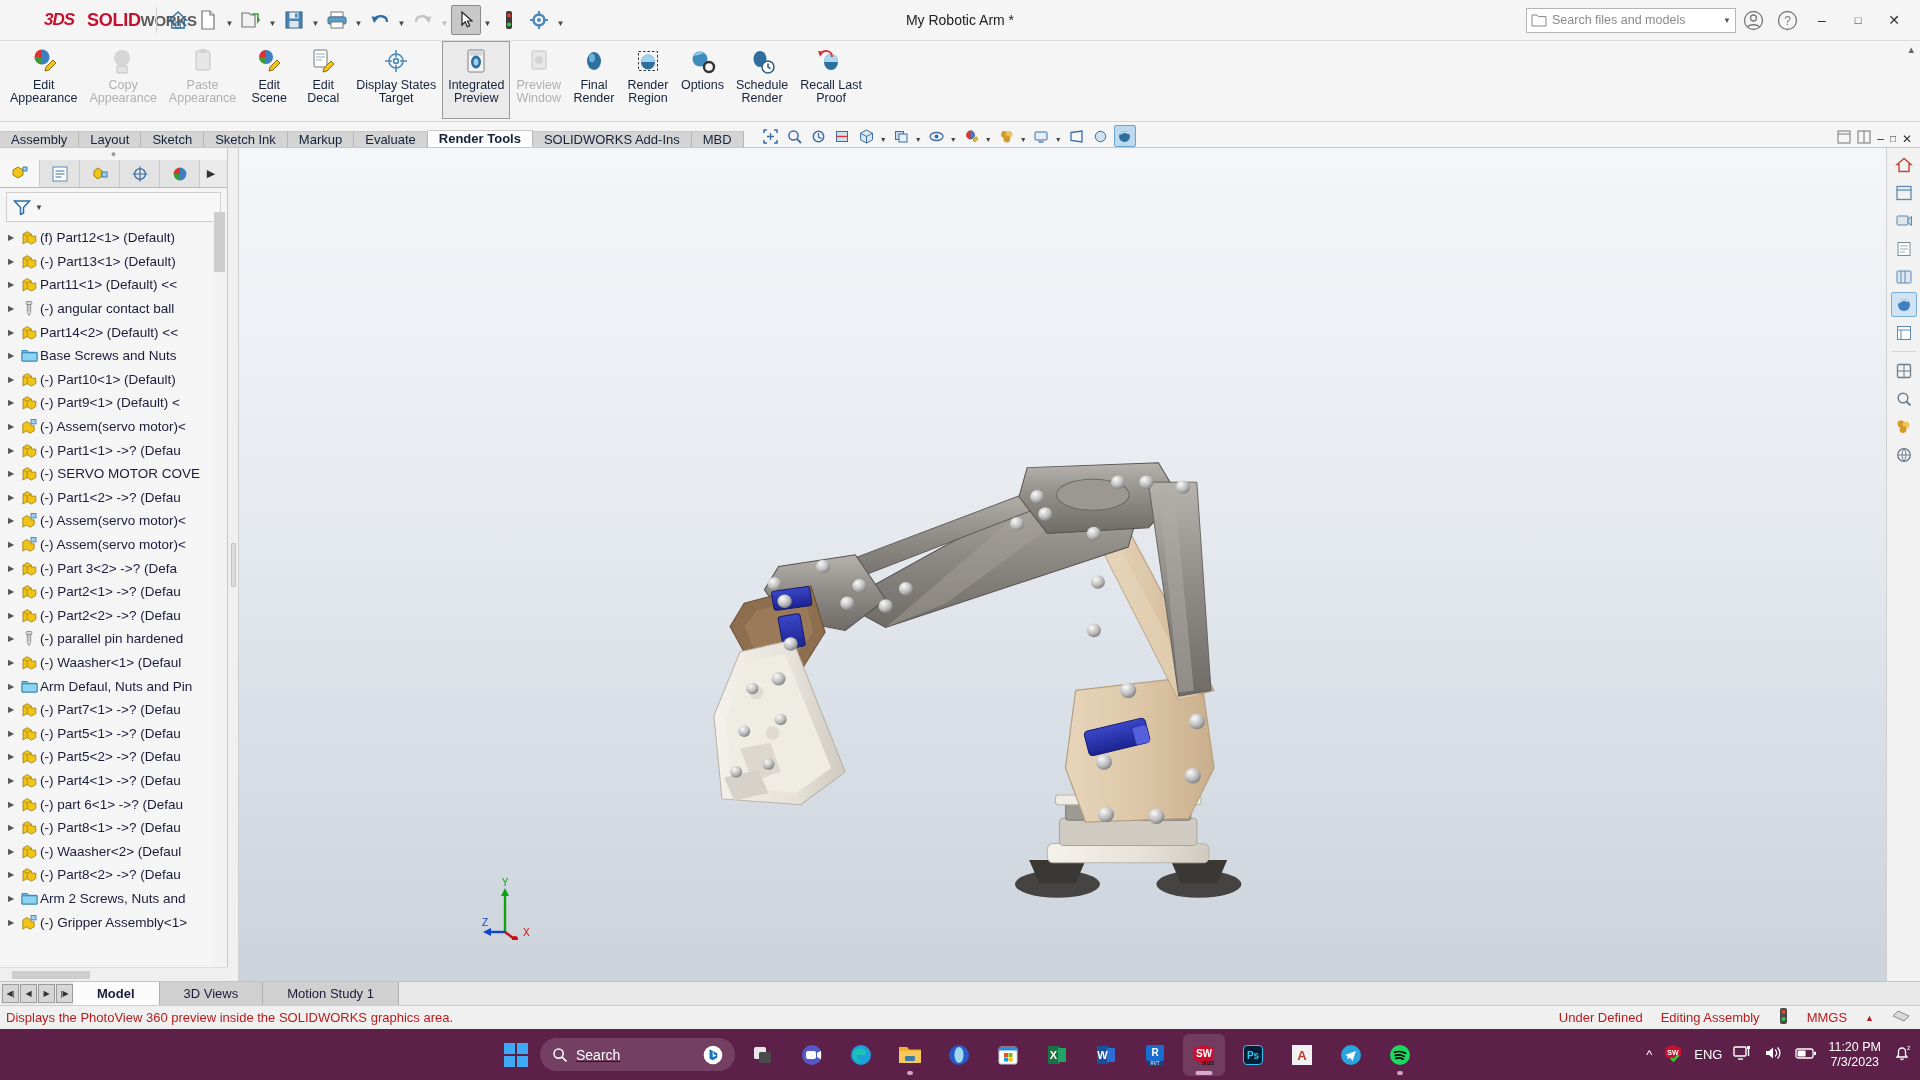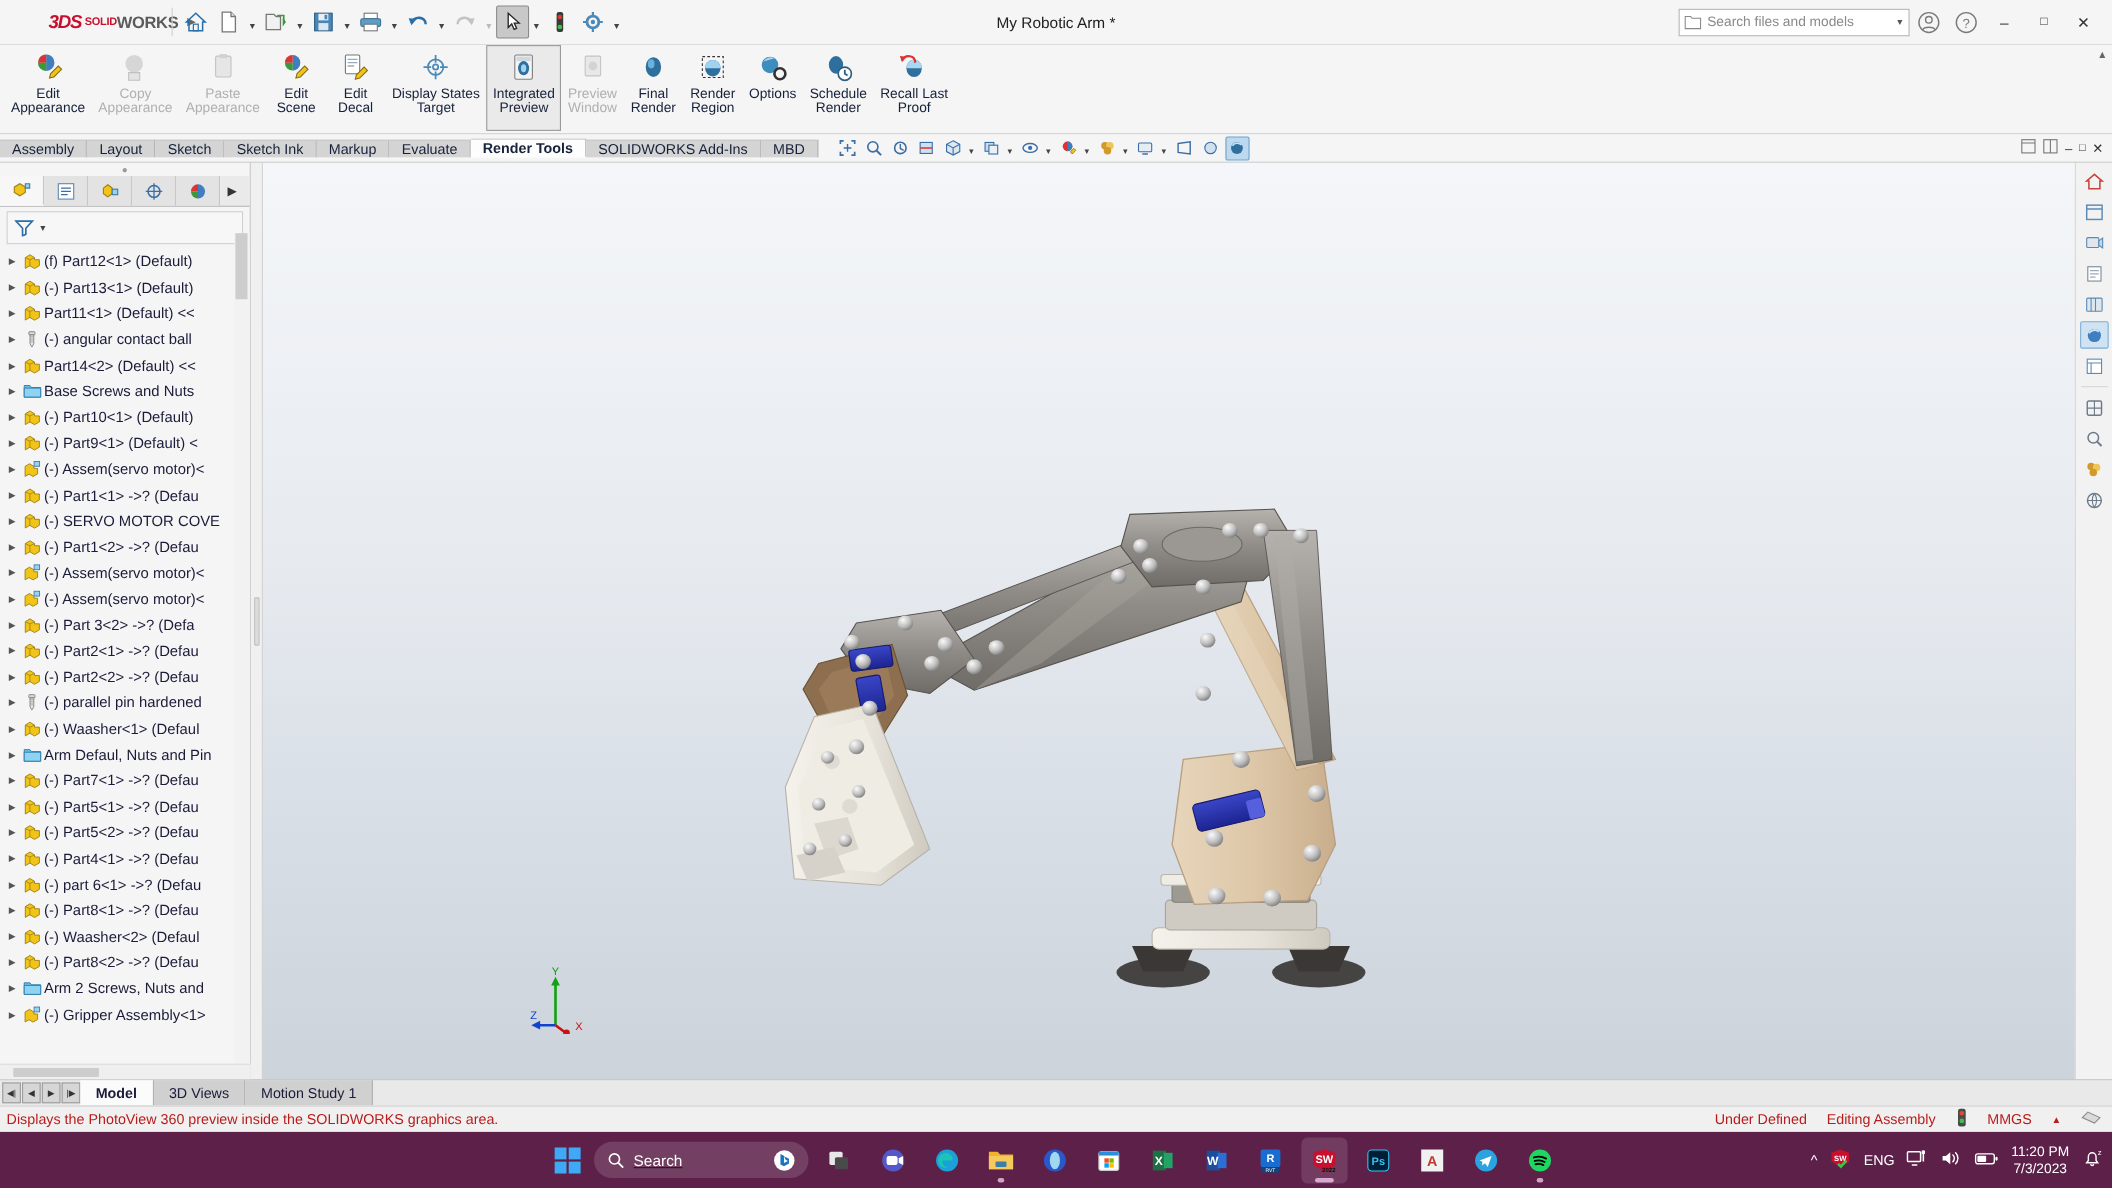--- a/index.html
+++ b/index.html
@@ -12,21 +12,21 @@
   }
   .app { width:1920px; height:1080px; position:relative; display:flex; flex-direction:column; }
 
   
   .titlebar {
     height:41px; background:#f5f5f5; border-bottom:1px solid #dcdcdc;
     display:flex; align-items:center; position:relative; flex:0 0 41px;
   }
   .sw-logo { display:flex; align-items:center; padding-left:12px; width:150px; }
   .sw-logo .ds { color:#c8102e; font-weight:bold; font-size:17px; letter-spacing:-1px; font-style:italic;margin-left:32px;}
-  .sw-logo .sw1 { color:#c8102e; font-weight:bold; font-size:10px; letter-spacing:-0.3px; margin-left:3px;}
+  .sw-logo .sw1 { color:#c8102e; font-weight:bold; font-size:18px; letter-spacing:-0.3px; margin-left:13px;}
   .sw-logo .sw2 { color:#5b5b5b; font-weight:bold; font-size:15px; letter-spacing:-0.3px;}
   .logo-arrow { color:#666; font-size:10px; margin-left:8px; }
   .tb-sep { width:1px; height:26px; background:#d0d0d0; margin:0 6px; }
   .tb-btn { width:30px; height:30px; display:flex; align-items:center; justify-content:center; border:1px solid transparent; border-radius:2px;}
   .tb-btn.active { background:#c8c8c8; border:1px solid #8a8a8a; }
   .tb-caret { width:13px; height:30px; display:flex; align-items:flex-end; justify-content:center; padding-bottom:7px; color:#444; font-size:8px;}
   .tb-caret.dim { color:#bbb; }
   .doc-title { position:absolute; left:0; right:0; text-align:center; font-size:14px; color:#202020; pointer-events:none;}
   .tb-right { margin-left:auto; display:flex; align-items:center; padding-right:8px; }
   .searchbox {
@@ -46,21 +46,21 @@
     min-width:54px; height:78px; padding:3px 5px 0; display:flex; flex-direction:column;
     align-items:center; text-align:center; line-height:13px; font-size:12.5px; color:#16213a;
     border:1px solid transparent;
   }
   .rb-item.sel { background:#eaeaea; border:1px solid #9a9a9a; }
   .rb-item.dis { color:#b0b0b0; }
   .rb-ico { height:32px; display:flex; align-items:center; justify-content:center; margin-bottom:2px;}
   .rb-lbl { white-space:pre-line; }
 
   
-  .tabrow { height:26px; background:#f5f5f5; display:flex; align-items:center; flex:0 0 26px; border-bottom:1px solid #c6c6c6;}
+  .tabrow { height:26px; background:#f5f5f5; display:flex; align-items:flex-end; flex:0 0 26px; border-bottom:1px solid #c6c6c6;}
   .tab {
     padding:0 11px; display:flex; align-items:center; font-size:13px; color:#16213a;
     background:#d4d4d4; border-right:1px solid #b6b6b6; border-top:1px solid #c9c9c9;
   }
   .tab.active { background:#fdfdfd; font-weight:bold; border-bottom:1px solid #fdfdfd; }
   .vtoolbar { margin-left:16px; display:flex; align-items:center; gap:2px; }
   .vt-btn { width:22px; height:22px; display:flex; align-items:center; justify-content:center; border:1px solid transparent; border-radius:2px;}
   .vt-btn.on { background:#bcd9ef; border-color:#6aa3cc;}
   .vt-caret { width:9px; color:#444; font-size:7px; display:flex; align-items:flex-end; height:22px; padding-bottom:4px;}
   .tabrow-right { margin-left:auto; display:flex; align-items:center; gap:6px; padding-right:8px; color:#333; font-size:12px;}
@@ -96,21 +96,21 @@
   
   .rightcol { width:34px; background:#f2f2f2; border-left:1px solid #cfcfcf; display:flex; flex-direction:column; align-items:center; padding-top:4px; gap:3px;}
   .rc-ico { width:26px; height:25px; display:flex; align-items:center; justify-content:center; border:1px solid transparent; border-radius:2px;}
   .rc-ico.on { background:#cfe3f3; border-color:#7faed5;}
   .rc-sep { width:24px;height:1px;background:#d6d6d6;margin:3px 0;}
 
   
   .bottabs { height:24px; background:#e9e9e9; border-top:1px solid #c4c4c4; display:flex; align-items:stretch; flex:0 0 24px;}
   .navbtns { display:flex; align-items:center; padding-left:2px; gap:1px;}
   .navb { width:17px;height:19px;background:#d6d6d6;border:1px solid #9c9c9c;display:flex;align-items:center;justify-content:center;font-size:8px;color:#333;}
-  .btab { padding:0 14px; display:flex; align-items:center; font-size:13px; background:#d0d0d0; border-right:1px solid #b0b0b0; color:#1b1b3a;}
+  .btab { padding:0 24px; display:flex; align-items:center; font-size:13px; background:#d0d0d0; border-right:1px solid #b0b0b0; color:#1b1b3a;}
   .btab.active { background:#fbfbfb; font-weight:bold;}
   .statusbar { height:24px; background:#f0f0f0; border-top:1px solid #cfcfcf; display:flex; align-items:center; font-size:13px; color:#b91c1c; flex:0 0 24px;}
   .sb-left { padding-left:6px; }
   .sb-right { margin-left:auto; display:flex; align-items:center; gap:18px; padding-right:10px;}
 
   
   .taskbar { height:51px; background:#5c2049; display:flex; align-items:center; justify-content:center; position:relative; flex:0 0 51px;text-decoration:underline;}
   .tb-center { display:flex; align-items:center; gap:7px;}
   .start-ico { width:34px;height:34px;display:flex;align-items:center;justify-content:center;}
   .tsearch { width:195px;height:33px;border-radius:17px;background:rgba(255,255,255,.14); display:flex; align-items:center; gap:8px; padding:0 12px; color:#fff; font-size:14px;}

